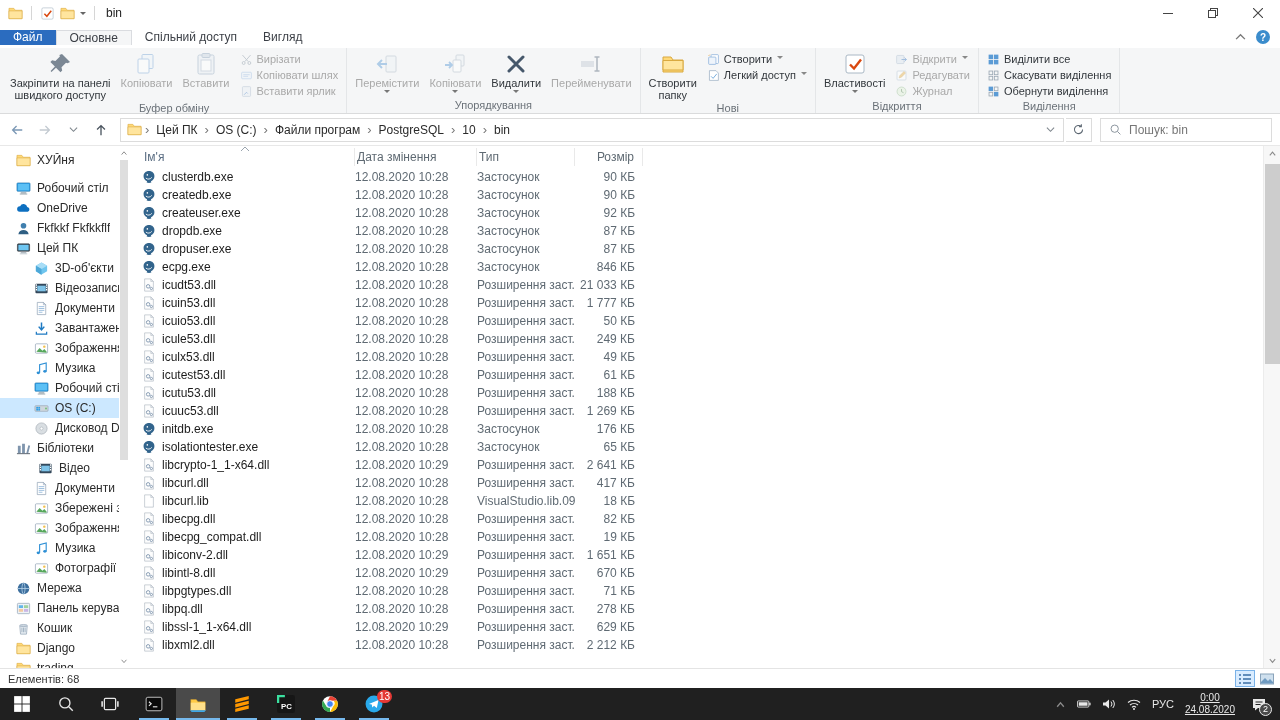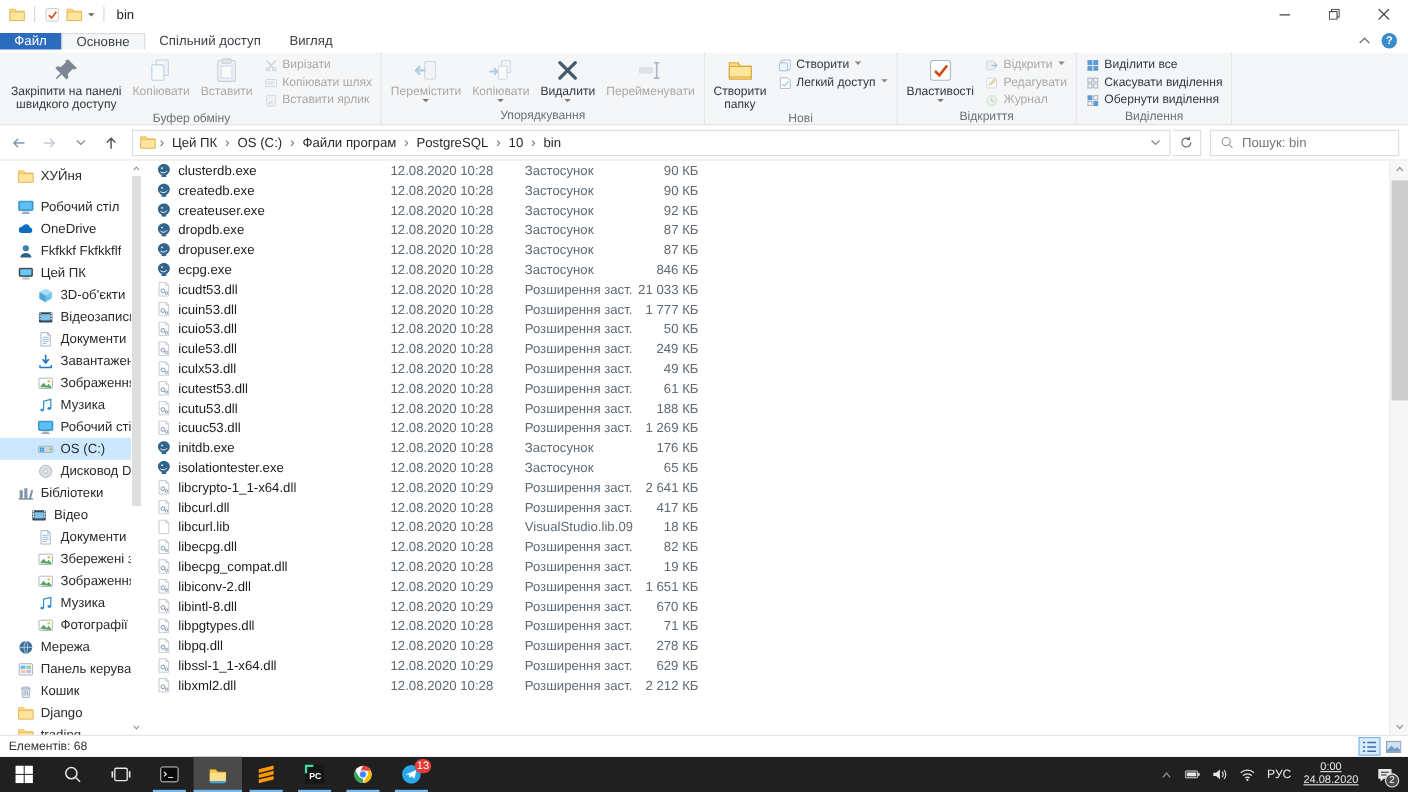--- a/index.html
+++ b/index.html
@@ -662,21 +662,21 @@
         </div>
         <div class="sb-item" style="padding-left: 16px;">
           <span class="ic">
             <svg viewBox="0 0 16 16">
               <path d="M2 13V5h3v8zM6.5 13V3h3v10zM11 13l2.2-8.5 1.9.5-2.2 8.5z" fill="#7f95ad"></path>
               <path d="M1 13.5h14" stroke="#55606b" stroke-width="1"></path>
             </svg>
           </span>
           <span class="sb-lbl">Бібліотеки</span>
         </div>
-        <div class="sb-item" style="padding-left: 28px;">
+        <div class="sb-item" style="padding-left: 38px;">
           <span class="ic">
             <svg viewBox="0 0 16 16">
               <rect x="1.5" y="3" width="13" height="10" rx="1" fill="#34495c"></rect>
               <rect x="3.5" y="5" width="9" height="6" fill="#7ec3e8"></rect>
               <rect x="2" y="3.5" width="1.2" height="1.6" fill="#fff"></rect>
               <rect x="2" y="6" width="1.2" height="1.6" fill="#fff"></rect>
               <rect x="2" y="8.5" width="1.2" height="1.6" fill="#fff"></rect>
               <rect x="12.8" y="3.5" width="1.2" height="1.6" fill="#fff"></rect>
               <rect x="12.8" y="6" width="1.2" height="1.6" fill="#fff"></rect>
               <rect x="12.8" y="8.5" width="1.2" height="1.6" fill="#fff"></rect>
@@ -796,20 +796,31 @@
       <div class="arr" style="position:absolute;bottom:0;left:0;right:0;">
           <span class="ic">
             <svg viewBox="0 0 10 10">
               <path d="M2 3.5 5 7l3-3.5" stroke="#8a8a8a" stroke-width="1.2" fill="none"></path>
             </svg>
           </span>
         </div>
     </div>
 
     <div class="filelist">
+      <div class="fl-head">
+        <span class="ic sort-caret">
+            <svg viewBox="0 0 10 5">
+              <path d="M1 4.5 5 .5l4 4" stroke="#9aa4ae" stroke-width="1" fill="none"></path>
+            </svg>
+          </span>
+        <div class="hc c-name">Ім'я</div>
+        <div class="hc c-date">Дата змінення</div>
+        <div class="hc c-type">Тип</div>
+        <div class="hc c-size">Розмір</div>
+      </div>
       <div class="fl-rows" id="rows">
           <div class="fl-row">
             <span class="cell c-name">
               <span class="ic">
                 <svg viewBox="0 0 16 16">
                   <path fill="#32648c" d="M8 1.2C4.3 1.2 1.8 3.8 1.8 7c0 2.6 1.7 4.8 4 5.8l-.5 1.6c1.7.6 3.7.6 5.4 0l-.5-1.6c2.3-1 4-3.2 4-5.8 0-3.2-2.5-5.8-6.2-5.8z"></path>
                   <circle cx="6.1" cy="5.6" r=".9" fill="#fff"></circle>
                   <path d="M4.4 9.2c1.8 1.9 5.4 1.5 6.8-.8" stroke="#fff" stroke-width="1" fill="none"></path>
                 </svg>
               </span>

